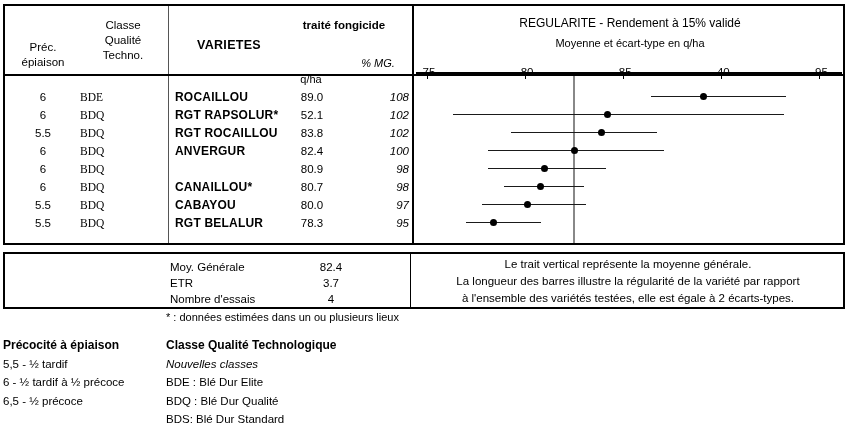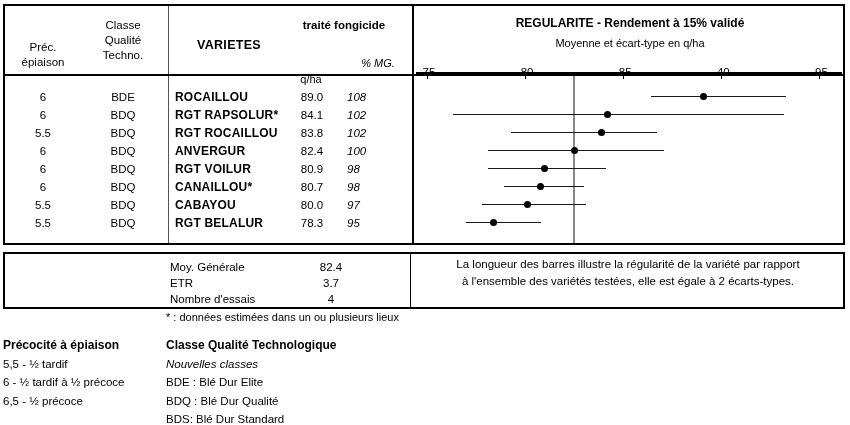--- a/index.html
+++ b/index.html
@@ -22,38 +22,38 @@
 
   .hdr{position:absolute;left:0;top:0;right:0;height:68px;}
   .hcell{position:absolute;text-align:center;font-size:11.5px;line-height:15px;}
 
   .h-prec{left:2px;top:34px;width:72px;}
   .h-classe{left:75px;top:12px;width:86px;}
   .h-var{left:170px;top:32px;width:108px;font-weight:bold;font-size:12.5px;letter-spacing:.3px;}
   .h-rend{left:272px;top:12px;width:134px;font-weight:bold;font-size:11.5px;}
   .h-qha{left:272px;top:50px;width:68px;font-weight:normal;font-size:11px;margin-top:16px;}
   .h-mg{left:340px;top:50px;width:66px;font-style:italic;font-size:11px;}
-  .h-reg{left:410px;top:10px;width:430px;font-weight:bold;font-size:12px;}
+  .h-reg{left:410px;top:10px;width:430px;font-weight:normal;font-size:12px;}
   .h-moy{left:410px;top:30px;width:430px;font-size:11px;}
 
   
   .axis-lbls{position:absolute;left:410px;top:48px;width:444px;height:16px;margin-top:12px;}
   .axis-lbl{position:absolute;top:0;font-size:11.5px;transform:translateX(-50%);}
   .axis-line{position:absolute;left:1px;right:1px;top:66px;height:2px;background:#000;}
   .tick{position:absolute;top:68px;width:1px;height:5px;background:#000;}
 
   
   .body{position:absolute;left:0;right:0;top:70px;height:169px;}
   .row{position:absolute;left:0;right:0;height:18px;}
   .c{position:absolute;font-size:11.5px;line-height:18px;}
   .c-prec{left:2px;width:72px;text-align:center;}
-  .c-class{left:75px;width:86px;text-align:center;}
+  .c-class{left:75px;width:86px;font-family:Liberation Serif, serif;}
   .c-var{left:170px;width:120px;font-weight:bold;font-size:12px;letter-spacing:.2px;}
   .c-qha{left:275px;width:64px;text-align:center;}
-  .c-mg{left:342px;width:62px;text-align:left;font-style:italic;}
+  .c-mg{left:342px;width:62px;text-align:right;font-style:italic;}
 
   
   .chart{position:absolute;left:409px;top:70px;right:0;bottom:0;overflow:hidden;}
   .meanline{position:absolute;top:0;bottom:0;width:2px;background:#888;}
   .bar{position:absolute;height:1px;background:#1a1a1a;}
   .dot{position:absolute;width:7px;height:7px;border-radius:50%;background:#000;}
 
   
   .sum{
     position:absolute;left:3px;top:252px;width:842px;height:57px;
@@ -126,41 +126,40 @@
           <div class="c c-prec">6</div>
           <div class="c c-class">BDE</div>
           <div class="c c-var">ROCAILLOU</div>
           <div class="c c-qha">89.0</div>
           <div class="c c-mg">108</div>
         </div>
         <div class="row" style="top: 30px;">
           <div class="c c-prec">6</div>
           <div class="c c-class">BDQ</div>
           <div class="c c-var">RGT RAPSOLUR*</div>
-          <div class="c c-qha">84.1</div>
+          <div class="c c-qha">52.1</div>
           <div class="c c-mg">102</div>
         </div>
         <div class="row" style="top: 48px;">
           <div class="c c-prec">5.5</div>
           <div class="c c-class">BDQ</div>
           <div class="c c-var">RGT ROCAILLOU</div>
           <div class="c c-qha">83.8</div>
           <div class="c c-mg">102</div>
         </div>
         <div class="row" style="top: 66px;">
           <div class="c c-prec">6</div>
           <div class="c c-class">BDQ</div>
           <div class="c c-var">ANVERGUR</div>
           <div class="c c-qha">82.4</div>
           <div class="c c-mg">100</div>
         </div>
         <div class="row" style="top: 84px;">
           <div class="c c-prec">6</div>
           <div class="c c-class">BDQ</div>
-          <div class="c c-var">RGT VOILUR</div>
           <div class="c c-qha">80.9</div>
           <div class="c c-mg">98</div>
         </div>
         <div class="row" style="top: 102px;">
           <div class="c c-prec">6</div>
           <div class="c c-class">BDQ</div>
           <div class="c c-var">CANAILLOU*</div>
           <div class="c c-qha">80.7</div>
           <div class="c c-mg">98</div>
         </div>
@@ -211,20 +210,21 @@
         <div class="sl-row" style="top: 21px;">
           <span class="sl-lbl">ETR</span>
           <span class="sl-val">3.7</span>
         </div>
         <div class="sl-row" style="top: 37px;">
           <span class="sl-lbl">Nombre d'essais</span>
           <span class="sl-val">4</span>
         </div>
       </div>
     <div class="sum-r">
+      <div>Le trait vertical représente la moyenne générale.</div>
       <div>La longueur des barres illustre la régularité de la variété par rapport</div>
       <div>à l'ensemble des variétés testées, elle est égale à 2 écarts-types.</div>
     </div>
   </div>
 
   <div class="footnote">* : données estimées dans un ou plusieurs lieux</div>
 
   <div class="lg lg-a">
     <div class="lg-title">Précocité à épiaison</div>
     <div id="lgA">

